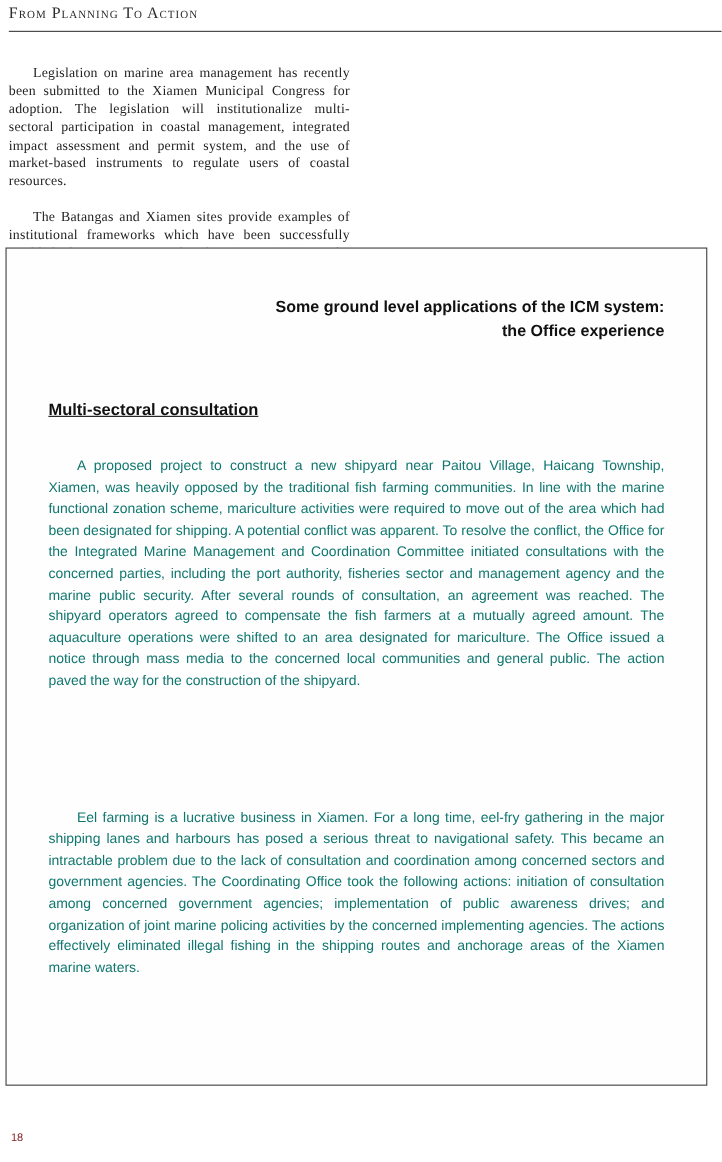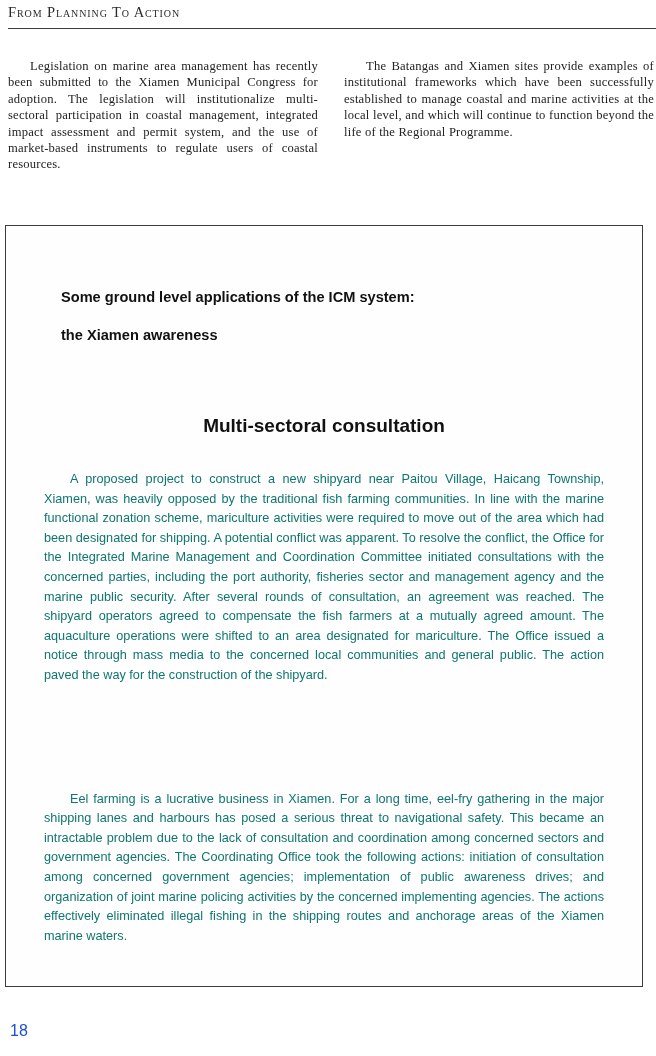--- a/index.html
+++ b/index.html
@@ -48,21 +48,22 @@
     background: #3a3a3a;
   }
 
   
   .columns {
     position: absolute;
     top: 58px;
     left: 8px;
     width: 646px;
     display: flex;
-    gap: 26px;
+    gap: 16px;
+    flex-direction: column;
   }
   .col {
     width: 310px;
     font-family: "Liberation Serif", serif;
     font-size: 12.6px;
     line-height: 16.4px;
     color: #232323;
     text-align: justify;
     letter-spacing: 0.2px;
   }
@@ -83,31 +84,31 @@
     background: #fefefe;
   }
   .box-inner {
     padding: 44px 38px 0 38px;
   }
   .box-title {
     font-family: "Liberation Sans", sans-serif;
     font-weight: bold;
     font-size: 14.6px;
     line-height: 21px;
-    text-align: left;
+    text-align: right;
     color: #111111;
-    margin: 17px;
+    margin: 0;
   }
   .sub-head {
     font-family: "Liberation Sans", sans-serif;
     font-weight: bold;
-    font-size: 19px;
-    text-align: center;
+    font-size: 15px;
     color: #111111;
     margin: 0;
+    text-decoration: underline;
   }
   .body-para {
     font-family: "Liberation Sans", sans-serif;
     font-size: 12.7px;
     line-height: 19.6px;
     color: #0f766e;
     text-align: justify;
     text-indent: 26px;
     margin: 0;
   }
@@ -115,22 +116,22 @@
   .spacer-sub-to-para  { height: 33px; }
   .spacer-para-to-sub2 { height: 70px; }
   .spacer-sub2-to-para2{ height: 34px; }
 
   
   .folio {
     position: absolute;
     left: 10px;
     bottom: 16px;
     font-family: "Liberation Sans", sans-serif;
-    font-size: 16px;
-    color: #1d4ed8;
+    font-size: 10px;
+    color: #7f1d1d;
   }
 </style>
 </head>
 <body>
 
 <div class="page">
 
   <div class="runhead">
     <div class="runhead-text">From Planning to Action</div>
     <div class="runhead-rule"></div>
@@ -141,21 +142,21 @@
       <p>Legislation on marine area management has recently been submitted to the Xiamen Municipal Congress for adoption. The legislation will institutionalize multi-sectoral participation in coastal management, integrated impact assessment and permit system, and the use of market-based instruments to regulate users of coastal resources.</p>
     </div>
     <div class="col">
       <p>The Batangas and Xiamen sites provide examples of institutional frameworks which have been successfully established to manage coastal and marine activities at the local level, and which will continue to function beyond the life of the Regional Programme.</p>
     </div>
   </div>
 
   <div class="box">
     <div class="box-inner">
       <div class="box-title">Some ground level applications of the ICM system:</div>
-      <div class="box-title">the Xiamen awareness</div>
+      <div class="box-title">the Office experience</div>
 
       <div class="spacer-title-to-sub"></div>
 
       <div class="sub-head">Multi-sectoral consultation</div>
 
       <div class="spacer-sub-to-para"></div>
 
       <p class="body-para">A proposed project to construct a new shipyard near Paitou Village, Haicang Township, Xiamen, was heavily opposed by the traditional fish farming communities. In line with the marine functional zonation scheme, mariculture activities were required to move out of the area which had been designated for shipping. A potential conflict was apparent. To resolve the conflict, the Office for the Integrated Marine Management and Coordination Committee initiated consultations with the concerned parties, including the port authority, fisheries sector and management agency and the marine public security. After several rounds of consultation, an agreement was reached. The shipyard operators agreed to compensate the fish farmers at a mutually agreed amount. The aquaculture operations were shifted to an area designated for mariculture. The Office issued a notice through mass media to the concerned local communities and general public. The action paved the way for the construction of the shipyard.</p>
 
       <div class="spacer-para-to-sub2"></div>

